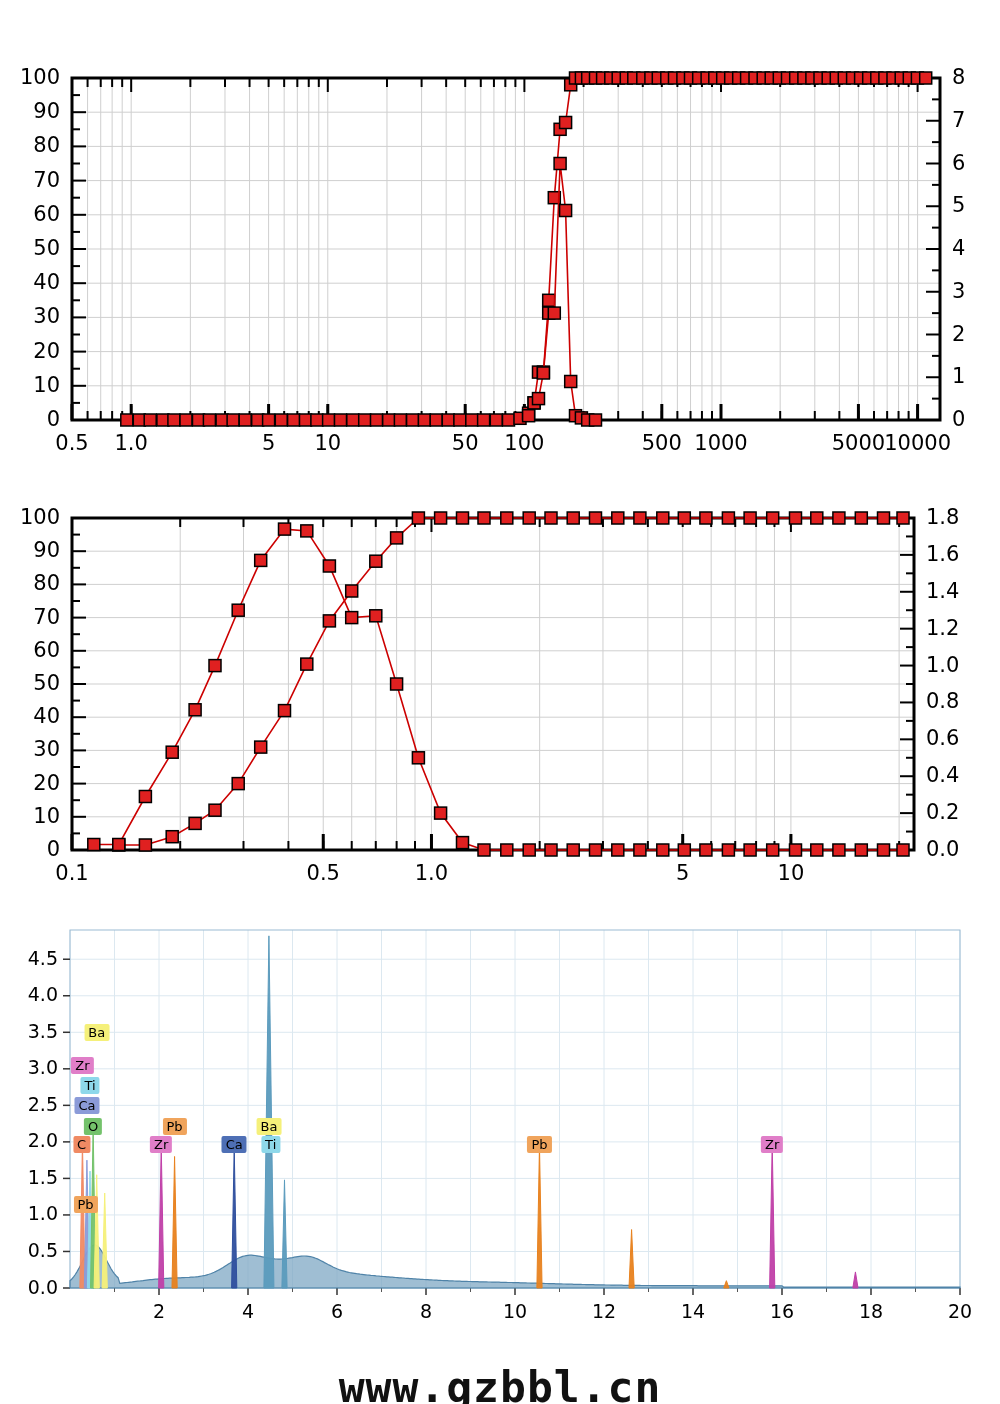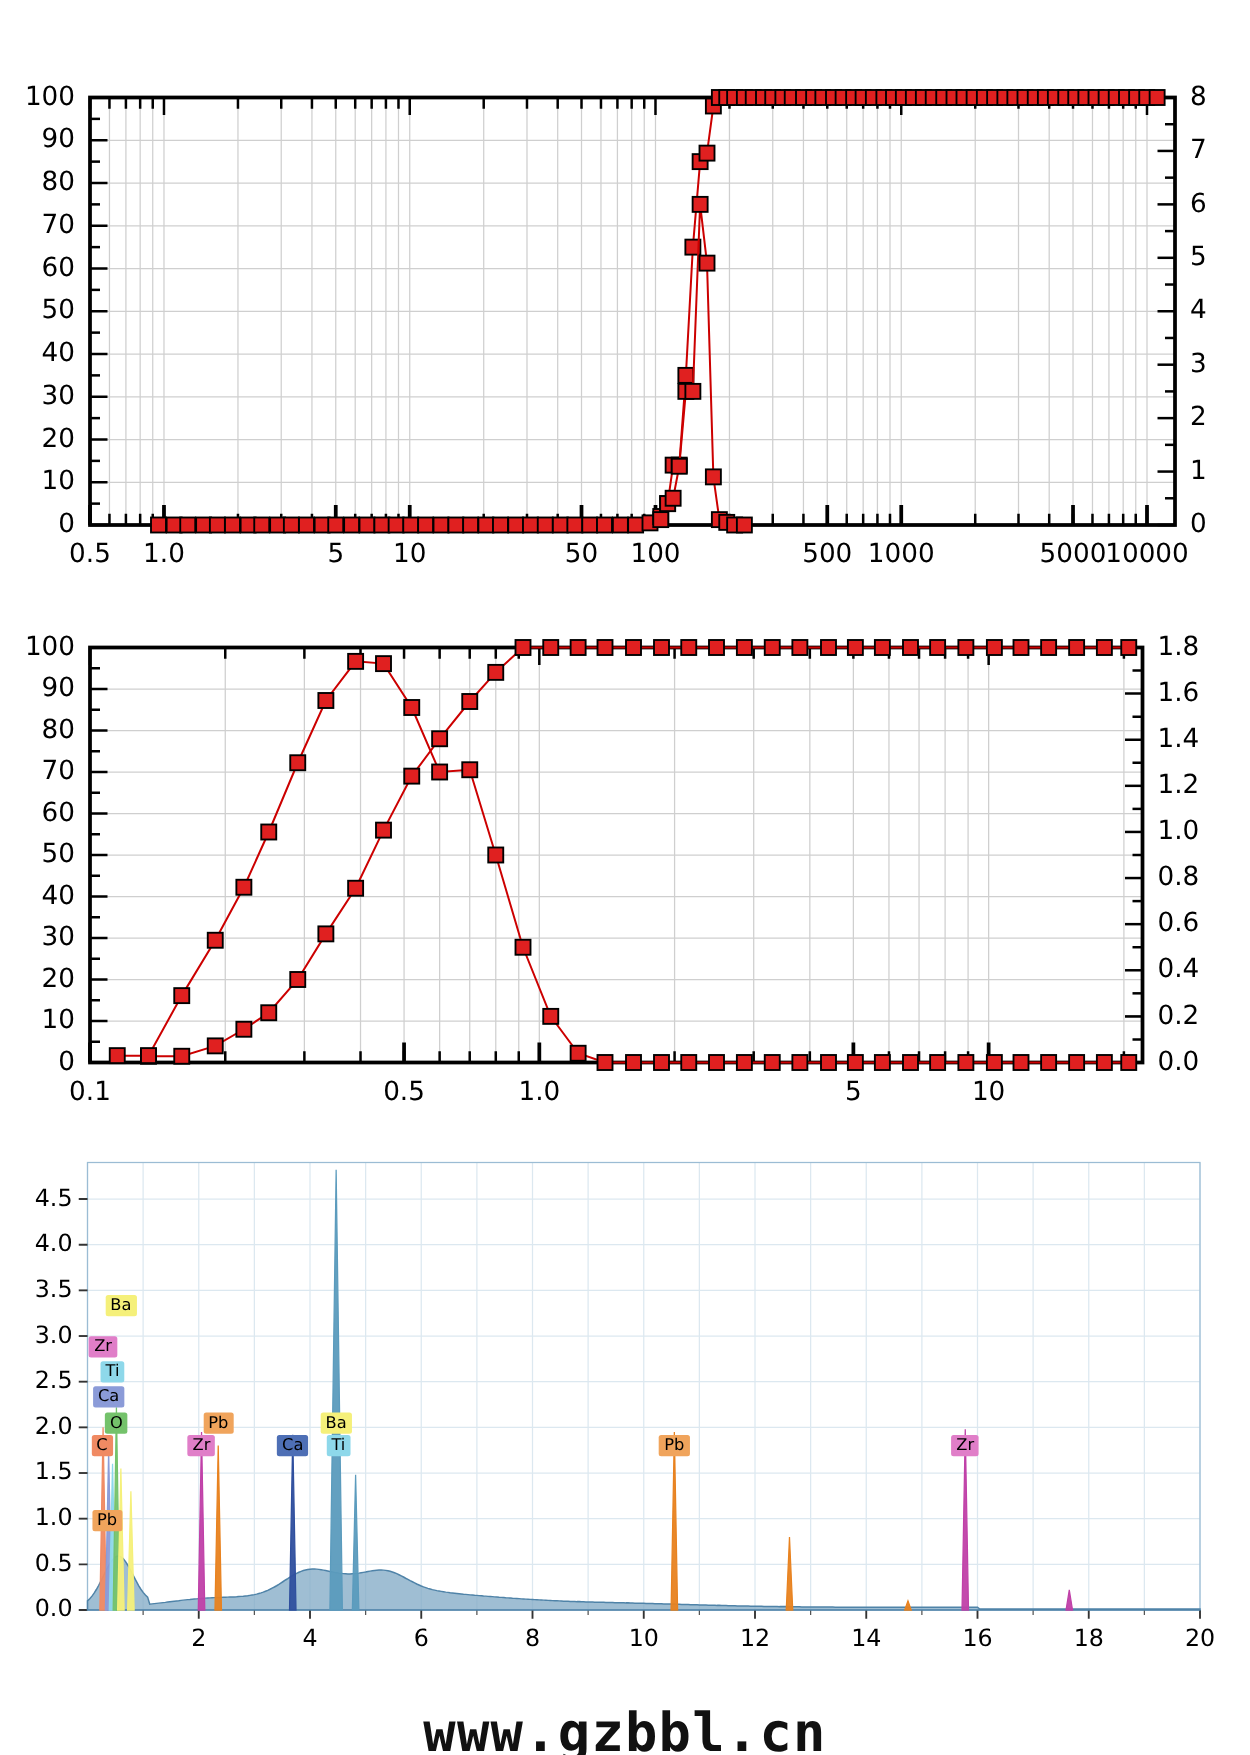--- a/index.html
+++ b/index.html
@@ -696,21 +696,21 @@
         <path d="M231.605,378 L234.20499999999998,237.72244897959183 L236.80499999999998,378 Z" fill="#2f4f9e" fill-opacity="0.95" stroke="#2f4f9e" stroke-width="1"></path>
         <path d="M263.91499999999996,378 L268.91499999999996,25.84489795918364 L273.91499999999996,378 Z" fill="#5b9bbd" fill-opacity="0.95" stroke="#5b9bbd" stroke-width="1"></path>
         <path d="M281.89,378 L284.49,269.869387755102 L287.09000000000003,378 Z" fill="#5b9bbd" fill-opacity="0.95" stroke="#5b9bbd" stroke-width="1"></path>
         <path d="M536.8750000000001,378 L539.4750000000001,235.53061224489798 L542.0750000000002,378 Z" fill="#e8821f" fill-opacity="0.95" stroke="#e8821f" stroke-width="1"></path>
         <path d="M628.99,378 L631.59,319.55102040816325 L634.19,378 Z" fill="#e8821f" fill-opacity="0.95" stroke="#e8821f" stroke-width="1"></path>
         <path d="M723.775,378 L726.375,370.6938775510204 L728.975,378 Z" fill="#e8821f" fill-opacity="0.95" stroke="#e8821f" stroke-width="1"></path>
         <path d="M769.6099999999999,378 L772.2099999999999,233.3387755102041 L774.81,378 Z" fill="#c040a8" fill-opacity="0.95" stroke="#c040a8" stroke-width="1"></path>
         <path d="M852.8249999999999,378 L855.425,361.9265306122449 L858.025,378 Z" fill="#c040a8" fill-opacity="0.95" stroke="#c040a8" stroke-width="1"></path>
       </g>
     </svg>
-  <div id="eds-labels" style="position:absolute;left:0;top:12px;width:836px;height:420px;">
+  <div id="eds-labels" style="position:absolute;left:0;top:0;width:836px;height:420px;">
       <div class="eds-lbl" style="left: 96.7px; top: 114.286px; background: rgb(245, 240, 122);">Ba</div>
       <div class="eds-lbl" style="left: 82.46px; top: 147.163px; background: rgb(224, 126, 200);">Zr</div>
       <div class="eds-lbl" style="left: 90.025px; top: 166.89px; background: rgb(142, 216, 234);">Ti</div>
       <div class="eds-lbl" style="left: 86.91px; top: 187.347px; background: rgb(139, 155, 216);">Ca</div>
       <div class="eds-lbl" style="left: 93.14px; top: 207.804px; background: rgb(116, 194, 107);">O</div>
       <div class="eds-lbl" style="left: 81.57px; top: 226.069px; background: rgb(240, 138, 99);">C</div>
       <div class="eds-lbl" style="left: 85.575px; top: 285.98px; background: rgb(240, 164, 92);">Pb</div>
       <div class="eds-lbl" style="left: 161.225px; top: 226.069px; background: rgb(224, 126, 200);">Zr</div>
       <div class="eds-lbl" style="left: 174.575px; top: 207.804px; background: rgb(240, 164, 92);">Pb</div>
       <div class="eds-lbl" style="left: 234.205px; top: 226.069px; background: rgb(78, 111, 181);">Ca</div>

